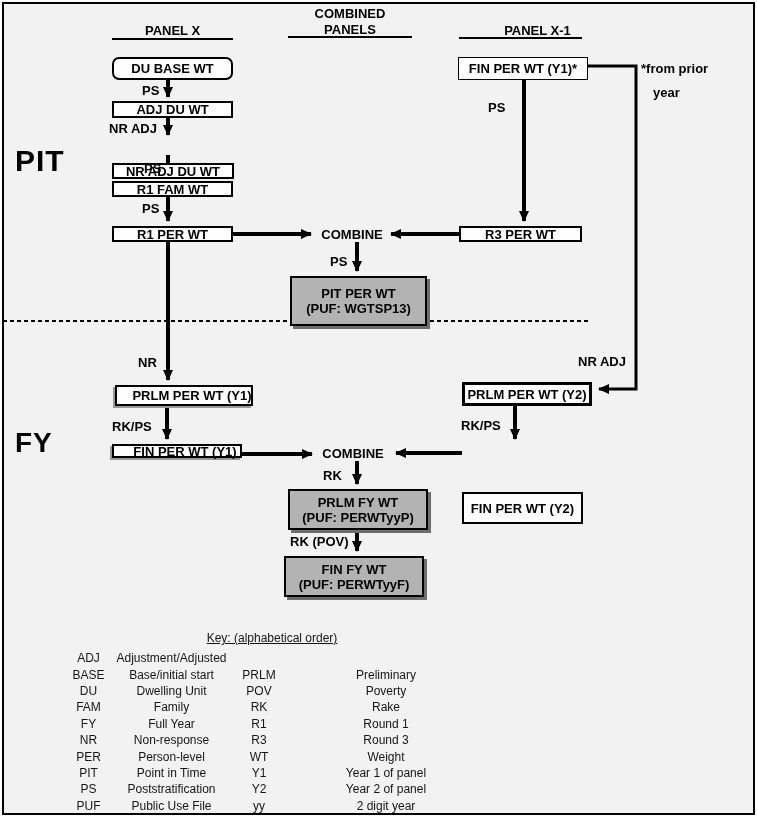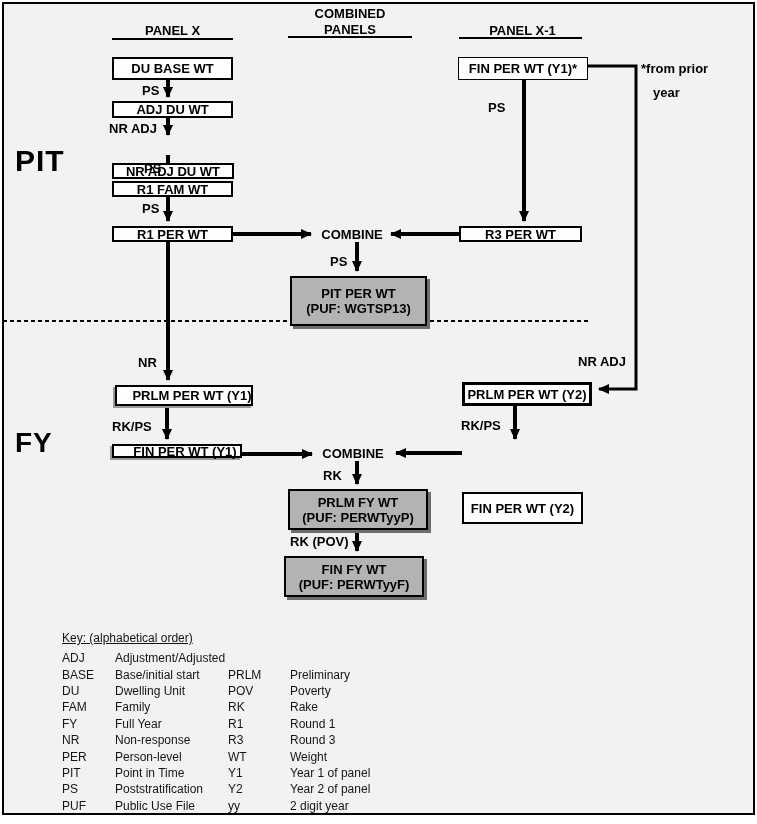--- a/index.html
+++ b/index.html
@@ -10,21 +10,21 @@
   #diagram{position:absolute;left:0;top:0;width:757px;height:824px;}
   svg.wires{position:absolute;left:0;top:0;pointer-events:none;}
   .box{position:absolute;box-sizing:border-box;background:#fefefe;border:2px solid #000;
        display:flex;align-items:center;justify-content:center;flex-direction:column;
        font-weight:bold;font-size:13px;line-height:15px;text-align:center;white-space:nowrap;}
   .gray{background:#b3b3b3;box-shadow:3px 3px 0 #6e6e6e;}
   .shadowed{box-shadow:-2px 2px 0 #999999;padding-left:16px;}
   .lbl{position:absolute;font-weight:bold;font-size:13px;line-height:13px;white-space:nowrap;}
   .hdr{position:absolute;font-weight:bold;font-size:13px;line-height:16px;text-align:center;}
   .big{position:absolute;font-weight:bold;letter-spacing:1px;}
-  #key{position:absolute;left:62px;top:631px;width:420px;font-size:12px;color:#151515;}
+  #key{position:absolute;left:62px;top:631px;width:420px;font-size:12px;color:#151515;text-align:center;}
   #key-title{text-decoration:underline;margin-bottom:5px;font-size:12px;}
   .key-row{display:flex;height:16.4px;align-items:center;}
   .kc1{width:53px;}
   .kc2{width:113px;}
   .kc3{width:62px;}
   .kc4{flex:1;}
 </style>
 </head>
 <body>
 
@@ -74,29 +74,29 @@
       <line x1="357" y1="461" x2="357" y2="484" stroke="#000" stroke-width="4" marker-end="url(#ah)"></line>
 
       <line x1="357" y1="531" x2="357" y2="551" stroke="#000" stroke-width="4" marker-end="url(#ah)"></line>
     </svg>
 
     <div class="hdr" style="left:112px;top:23px;width:121px;">PANEL X</div>
     <div class="hdr" style="left:288px;top:6px;width:124px;">
       <div>COMBINED</div>
       <div>PANELS</div>
     </div>
-    <div class="hdr" style="left:461px;top:23px;width:123px;">PANEL X-1</div>
+    <div class="hdr" style="left:476px;top:23px;width:123px;">PANEL X-1</div>
 
     <div class="big" style="left:15px;top:144px;font-size:30px;">PIT</div>
     <div class="big" style="left:15px;top:427px;font-size:28px;">FY</div>
 
     <div class="lbl" style="left:641px;top:62px;">*from prior</div>
     <div class="lbl" style="left:653px;top:86px;">year</div>
 
-    <div class="box" style="left:112px;top:57px;width:121px;height:23px;">DU BASE WT</div>
+    <div class="box" style="left:112px;top:57px;width:121px;height:23px;border-radius:7px;">DU BASE WT</div>
     <div class="box" style="left:112px;top:101px;width:121px;height:17px;">ADJ DU WT</div>
     <div class="box" style="left:112px;top:139px;width:122px;height:16px;margin-top:24px;">NR ADJ DU WT</div>
     <div class="box" style="left:112px;top:181px;width:121px;height:16px;">R1 FAM WT</div>
     <div class="box" style="left:112px;top:226px;width:121px;height:16px;">R1 PER WT</div>
     <div class="box" style="left:458px;top:57px;width:130px;height:23px;border-width:1px;">FIN PER WT (Y1)*</div>
     <div class="box" style="left:459px;top:226px;width:123px;height:16px;">R3 PER WT</div>
     <div class="lbl" style="left:320px;top:228px;width:64px;text-align:center;">COMBINE</div>
     <div class="box gray" style="left:290px;top:276px;width:137px;height:50px;">
       <div>PIT PER WT</div>
       <div>(PUF: WGTSP13)</div>

